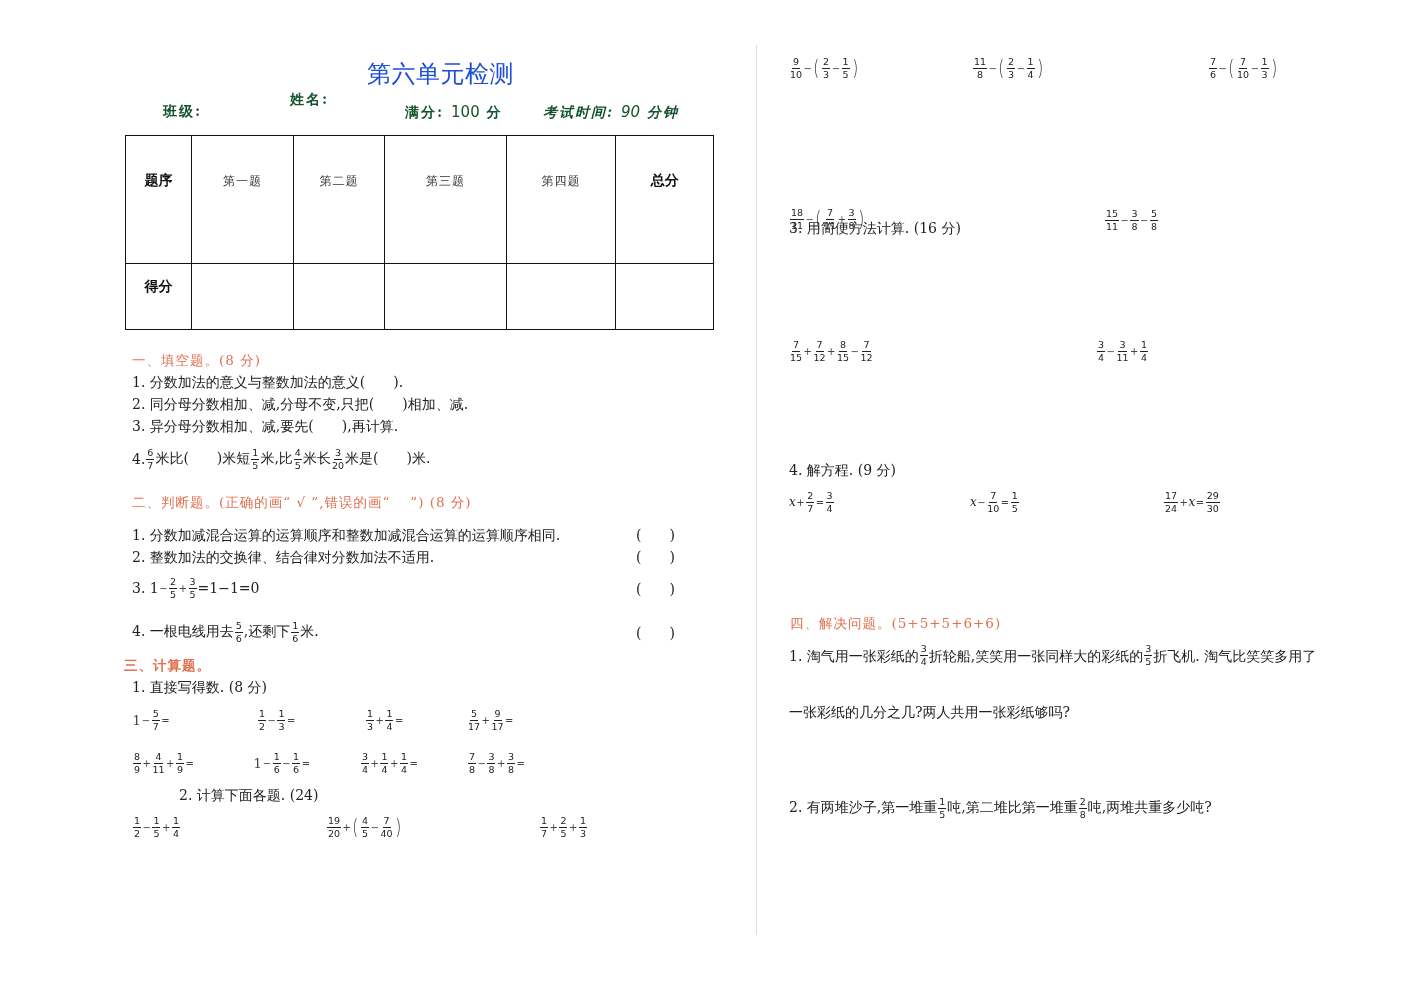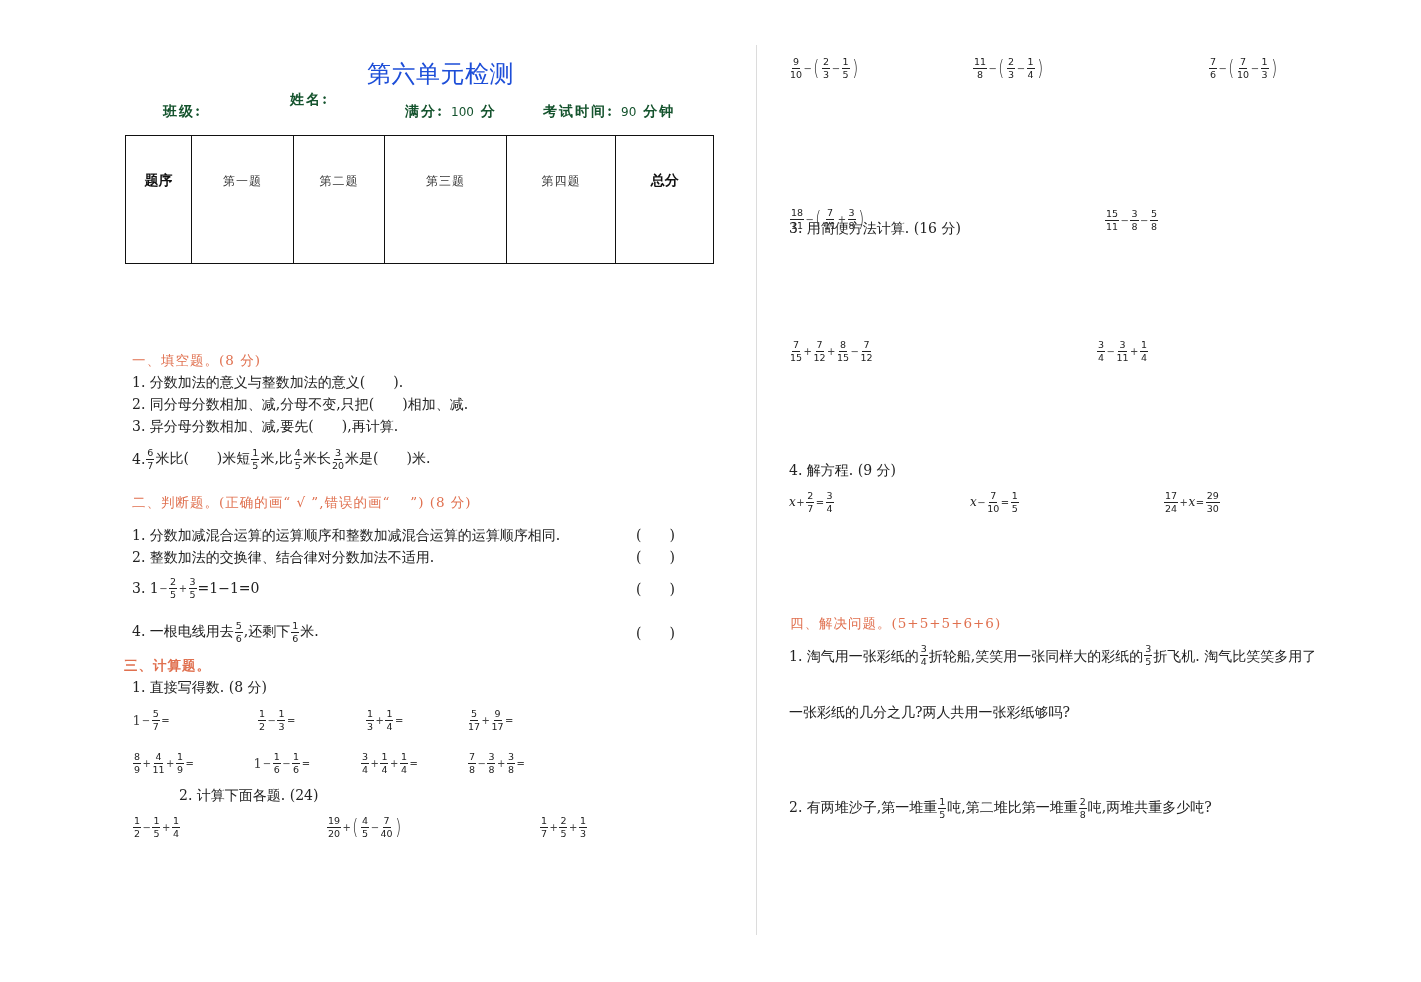--- a/index.html
+++ b/index.html
@@ -3,21 +3,21 @@
 <meta charset="utf-8">
 <style>
   * { box-sizing: border-box; margin: 0; padding: 0; }
   html, body { width: 1421px; height: 982px; background: #ffffff; overflow: hidden; }
   body { position: relative; font-family: "DejaVu Serif", "Liberation Serif", serif; color: #222; }
 
   .abs { position: absolute; white-space: nowrap; }
 
   .title { font-family: "DejaVu Sans", "Liberation Sans", sans-serif; font-size: 24px; color: #1d4ed8; letter-spacing: 0.5px; }
   .meta { font-family: "DejaVu Serif", serif; font-size: 14px; color: #14532d; font-weight: bold; letter-spacing: 2px; }
-  .meta-num { font-family: "DejaVu Sans", sans-serif; font-weight: normal; letter-spacing: 0; font-size: 12px; }
+  .meta-num { font-family: "DejaVu Sans", sans-serif; font-weight: normal; letter-spacing: 0; font-size: 15px; }
 
   table.score { position: absolute; left: 125px; top: 135px; width: 589px; border-collapse: collapse; }
   table.score td { border: 1.3px solid #111; text-align: center; vertical-align: middle; }
   table.score tr.r1 td { height: 128px; }
   table.score tr.r2 td { height: 66px; vertical-align: top; padding-top: 12px; }
   .th-bold { font-family: "DejaVu Sans", sans-serif; font-weight: bold; font-size: 14px; color: #111; position: relative; top: -20px; }
   .th-light { font-family: "DejaVu Serif", serif; font-size: 12px; color: #333; position: relative; top: -20px; letter-spacing: 1px; }
   .r2 .th-bold { top: 0; }
 
   .sec { font-size: 13.5px; color: #e0704f; letter-spacing: 1px; }
@@ -38,21 +38,21 @@
 
 <div class="abs title" style="left:367px; top:58px;">第六单元检测</div>
 
 <div class="abs meta" style="left:163px; top:103px;">班级:</div>
 <div class="abs meta" style="left:290px; top:91px;">姓名:</div>
 <div class="abs meta" style="left:405px; top:103px;">
   <span>满分:</span>
   <span class="meta-num">100</span>
   <span>分</span>
 </div>
-<div class="abs meta" style="left:543px; top:103px;">
+<div class="abs meta" style="left:543px; top:103px;font-style:italic;">
   <span>考试时间:</span>
   <span class="meta-num">90</span>
   <span>分钟</span>
 </div>
 
 <table class="score">
   <colgroup>
     <col style="width:69px">
       <col style="width:106px">
       <col style="width:96px">
@@ -62,20 +62,28 @@
   </colgroup>
   <tbody>
       <tr class="r1">
     <td><span class="th-bold">题序</span></td>
     <td><span class="th-light">第一题</span></td>
     <td><span class="th-light">第二题</span></td>
     <td><span class="th-light">第三题</span></td>
     <td><span class="th-light">第四题</span></td>
     <td><span class="th-bold">总分</span></td>
   </tr>
+  <tr class="r2">
+    <td><span class="th-bold">得分</span></td>
+    <td></td>
+    <td></td>
+    <td></td>
+    <td></td>
+    <td></td>
+  </tr>
 </tbody>
   </table>
 
 <div class="abs sec" style="left:132px; top:352px;">一、填空题。(8 分)</div>
 <div class="abs txt" style="left:132px; top:374px;">1. 分数加法的意义与整数加法的意义(　　).</div>
 <div class="abs txt" style="left:132px; top:396px;">2. 同分母分数相加、减,分母不变,只把(　　)相加、减.</div>
 <div class="abs txt" style="left:132px; top:418px;">3. 异分母分数相加、减,要先(　　),再计算.</div>
 <div class="abs txt" style="left:132px; top:448px; display:flex; align-items:center;">
   <span>4. </span>
   <span class="fr">

